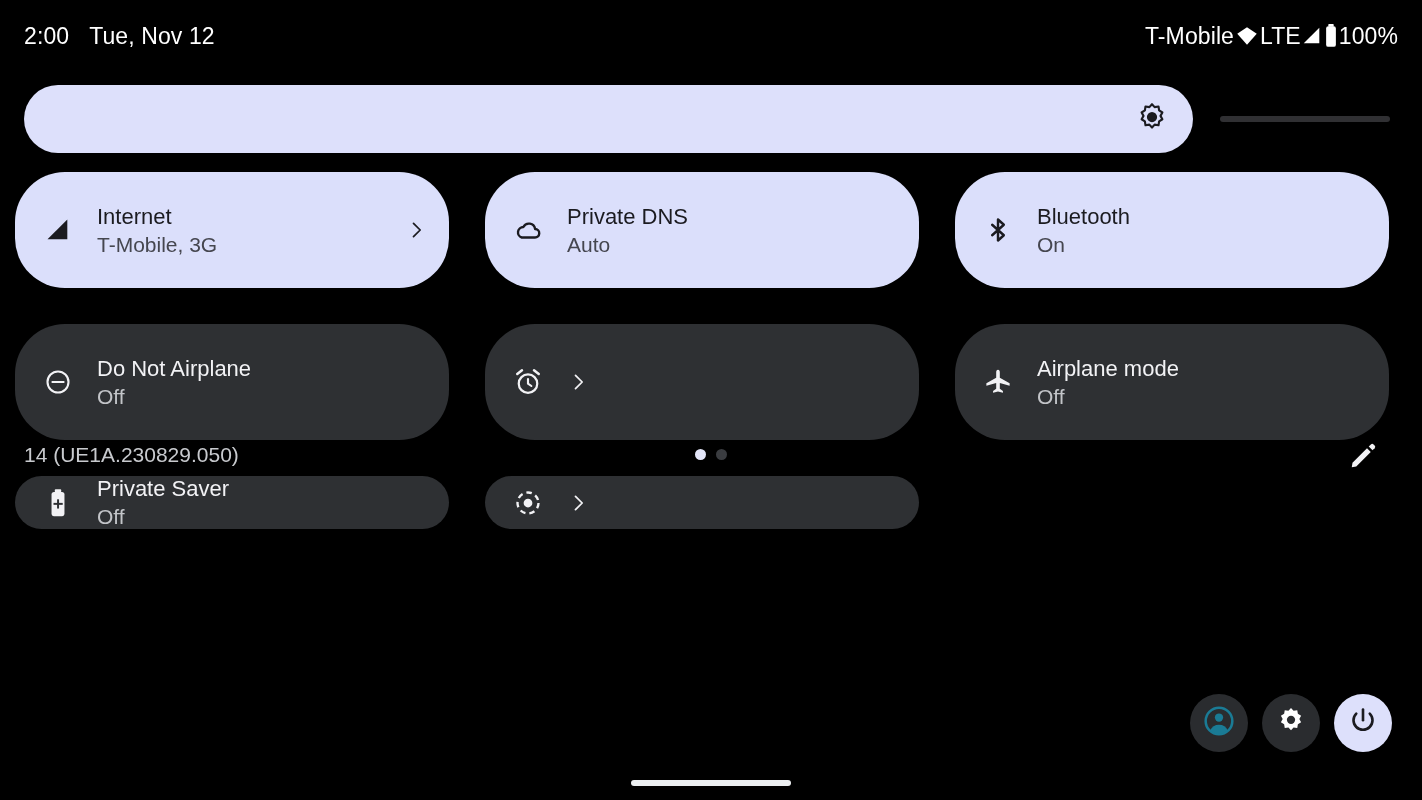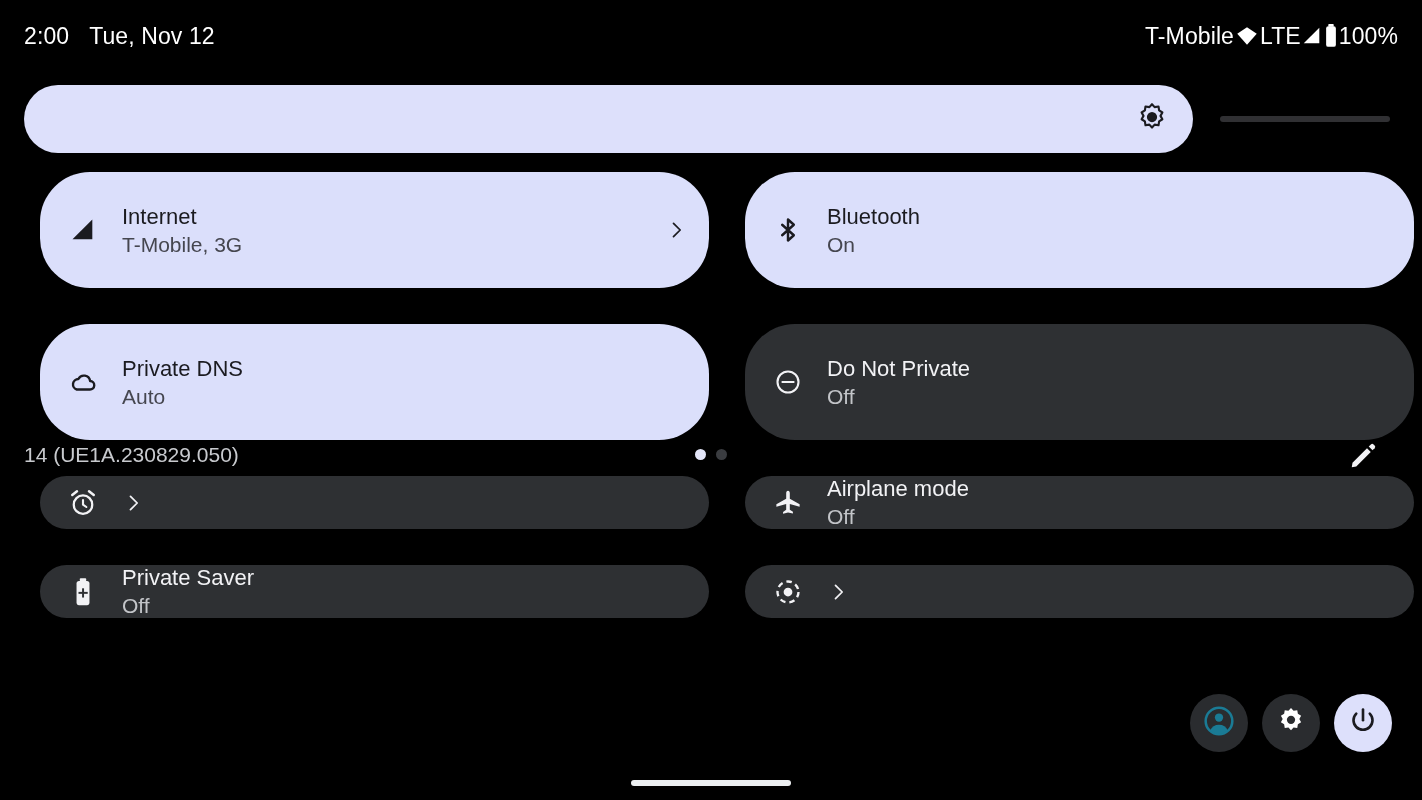--- a/index.html
+++ b/index.html
@@ -32,24 +32,24 @@
   }
   .brightness-fill {
     position: absolute; left: 0; top: 0; width: 1169px; height: 68px;
     background: #dde0fb; border-radius: 34px;
     display: flex; align-items: center; justify-content: flex-end;
     padding-right: 26px;
   }
 
   
   .tile-grid {
-    position: absolute; top: 172px; left: 40px;
+    position: absolute; top: 172px; left: 15px;
     width: 1374px;
     display: grid;
-    grid-template-columns: repeat(2, 1fr);
+    grid-template-columns: repeat(3, 1fr);
     grid-template-rows: 116px 116px;
     column-gap: 14px; row-gap: 14px; gap: 36px;
   }
   .tile {
     border-radius: 50px;
     display: flex; align-items: center;
     padding: 0 22px 0 26px;
     position: relative;
     overflow: hidden;
   }
@@ -163,51 +163,51 @@
       </span>
       <span class="tile-chevron">
         <svg width="20" height="20" viewBox="0 0 24 24">
             <path d="M9 4 L17 12 L9 20" fill="none" stroke="#1b1b20" stroke-width="2.1" stroke-linecap="round" stroke-linejoin="round"></path>
           </svg>
       </span>
     </div>
 
     <div class="tile active">
       <span class="tile-icon">
+        <svg width="30" height="30" viewBox="0 0 24 24">
+          <path d="M7 18 h10.5 a3.4 3.4 0 0 0 0.2 -6.8 a5 5 0 0 0 -9.4 -1.6 A4.3 4.3 0 0 0 7 18 Z" fill="none" stroke="#1b1b20" stroke-width="1.9" stroke-linejoin="round"></path>
+        </svg>
+      </span>
+      <span class="tile-text">
+        <span class="tile-title">Private DNS</span>
+        <span class="tile-sub">Auto</span>
+      </span>
+    </div>
+
+    <div class="tile active">
+      <span class="tile-icon">
         <svg width="28" height="28" viewBox="0 0 24 24">
           <path d="M7 7.5 L17 16.5 L12 21 L12 3 L17 7.5 L7 16.5" fill="none" stroke="#1b1b20" stroke-width="2.1" stroke-linecap="round" stroke-linejoin="round"></path>
         </svg>
       </span>
       <span class="tile-text">
         <span class="tile-title">Bluetooth</span>
         <span class="tile-sub">On</span>
-      </span>
-    </div>
-
-    <div class="tile active">
-      <span class="tile-icon">
-        <svg width="30" height="30" viewBox="0 0 24 24">
-          <path d="M7 18 h10.5 a3.4 3.4 0 0 0 0.2 -6.8 a5 5 0 0 0 -9.4 -1.6 A4.3 4.3 0 0 0 7 18 Z" fill="none" stroke="#1b1b20" stroke-width="1.9" stroke-linejoin="round"></path>
-        </svg>
-      </span>
-      <span class="tile-text">
-        <span class="tile-title">Private DNS</span>
-        <span class="tile-sub">Auto</span>
       </span>
     </div>
 
     <div class="tile inactive">
       <span class="tile-icon">
         <svg width="28" height="28" viewBox="0 0 24 24">
           <circle cx="12" cy="12" r="9" fill="none" stroke="#f2f2f5" stroke-width="1.8"></circle>
           <line x1="7.2" y1="12" x2="16.8" y2="12" stroke="#f2f2f5" stroke-width="1.8" stroke-linecap="round"></line>
         </svg>
       </span>
       <span class="tile-text">
-        <span class="tile-title">Do Not Private</span>
+        <span class="tile-title">Do Not Airplane</span>
         <span class="tile-sub">Off</span>
       </span>
     </div>
 
     <div class="tile inactive">
       <span class="tile-icon">
         <svg width="30" height="30" viewBox="0 0 24 24">
           <circle cx="12" cy="13.3" r="7.4" fill="none" stroke="#f2f2f5" stroke-width="1.8"></circle>
           <path d="M12 9.6 V13.3 L14.7 15.2" fill="none" stroke="#f2f2f5" stroke-width="1.7" stroke-linecap="round" stroke-linejoin="round"></path>
           <path d="M3.4 5.6 L7.2 2.6" fill="none" stroke="#f2f2f5" stroke-width="2" stroke-linecap="round"></path>

